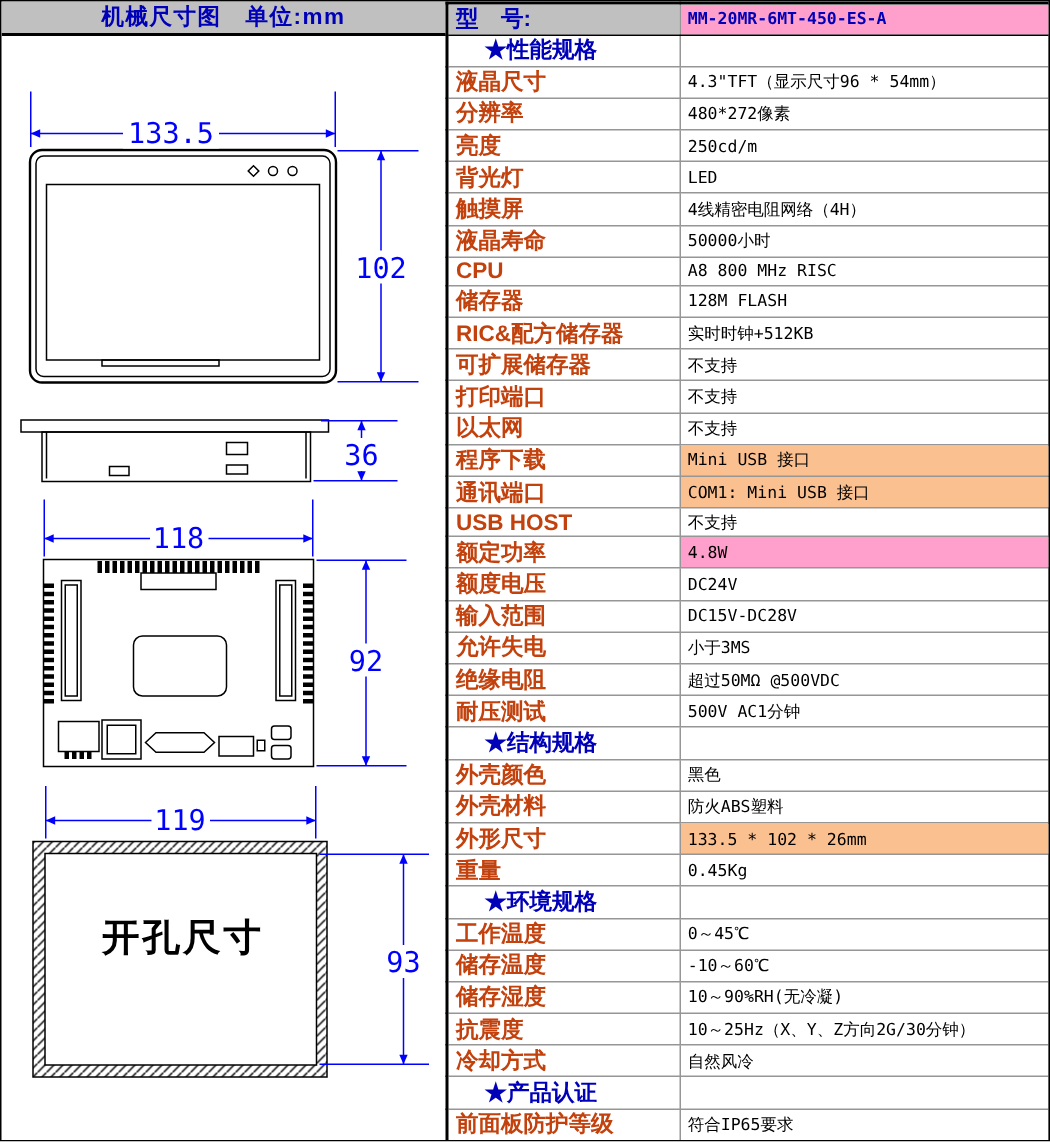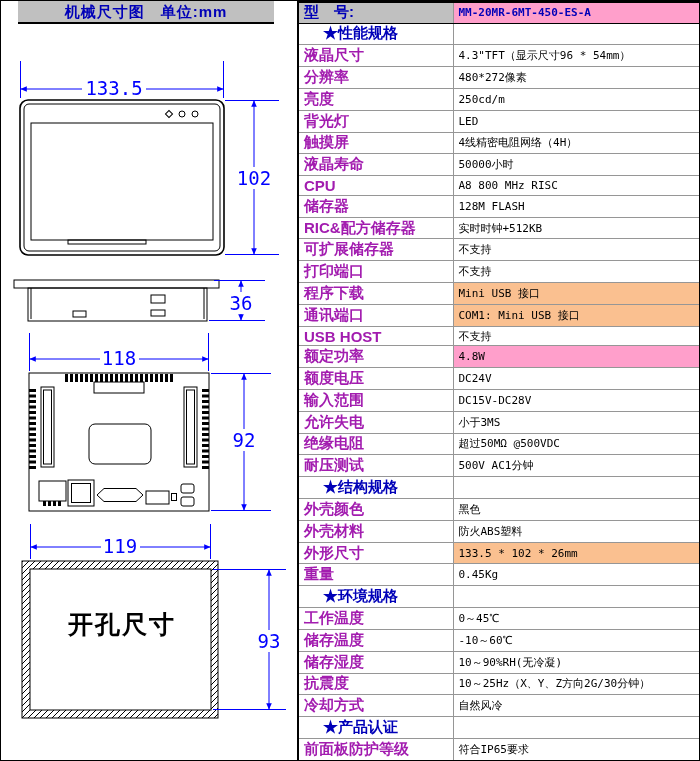--- a/index.html
+++ b/index.html
@@ -1,40 +1,40 @@
 <!DOCTYPE html>
 <html style="--header_gray: #C0C0C0; --pink: #FF9FCB; --orange: #FAC090; --blue_text: #0000B8; --dim_blue: #0000FF;"><head>
 <meta charset="utf-8">
 <style>
   html,body{margin:0;padding:0;background:#fff;}
   #page{position:relative;width:700px;height:761px;box-sizing:border-box;border:1px solid #000;
         background:#fff;font-family:"Liberation Sans",sans-serif;overflow:hidden;}
   
-  #left-header{position:absolute;left:0;top:0;width:256px;height:21px;
+  #left-header{position:absolute;left:0;top:0;width:296px;height:21px;
         background:var(--header_gray,#C0C0C0);border-bottom:2px solid #000;
         color:var(--blue_text,#0000B8);font-weight:bold;font-size:15px;line-height:21px;
-        text-align:center;letter-spacing:1px;white-space:nowrap;margin-left:17px;}
+        text-align:center;letter-spacing:1px;white-space:nowrap;}
   
   #drawing{position:absolute;left:0;top:0;width:297px;height:759px;}
   .bk{stroke:#000;fill:none;stroke-width:1;}
   .bk2{stroke:#000;fill:none;stroke-width:1.6;}
   .teeth{stroke:#000;fill:none;}
   .dim{stroke:var(--dim_blue,#0000FF);fill:none;stroke-width:1;}
   .whiteout{fill:#fff;stroke:none;}
   .dimtxt{fill:var(--dim_blue,#0000FF);font-family:"DejaVu Sans Mono",monospace;
           font-size:19px;text-anchor:middle;}
   .cutout-label{fill:#000;font-size:25px;font-weight:600;letter-spacing:2px;text-anchor:middle;
           font-family:"Liberation Sans",sans-serif;}
   #arrowhead path{fill:var(--dim_blue,#0000FF);}
   
   #spec-table{position:absolute;left:296px;top:0;width:404px;height:761px;
         border-collapse:collapse;table-layout:fixed;border:2px solid #000;}
   #spec-table td{border:1px solid #969696;padding:0 0 0 5px;overflow:hidden;
         white-space:nowrap;vertical-align:middle;}
-  #spec-table td.lbl{font-size:15px;font-weight:bold;color:#a21caf;}
+  #spec-table td.lbl{font-size:15px;font-weight:bold;color:#c2410c;}
   #spec-table td.val{font-size:11px;color:#000;font-family:"DejaVu Sans Mono",monospace;}
   #spec-table td.section{color:var(--blue_text,#0000B8);padding-left:24px;}
   #spec-table tr.model-row{height:21px;margin-left:28px;}
   #spec-table tr.model-row td{border-bottom:1px solid #000;}
   td.model-lbl{background:var(--header_gray,#C0C0C0);color:var(--blue_text,#0000B8)!important;
         font-weight:bold;font-size:15px;}
   td.model-val{background:var(--pink,#FF9FCB);color:var(--blue_text,#0000B8)!important;
         font-weight:bold;font-size:14px;font-family:"DejaVu Sans Mono",monospace;}
   td.bg-pink{background:var(--pink,#FF9FCB);}
   td.bg-orange{background:var(--orange,#FAC090);}
@@ -204,20 +204,24 @@
         </tr>
         <tr>
           <td class="lbl">可扩展储存器</td>
           <td class="val">不支持</td>
         </tr>
         <tr>
           <td class="lbl">打印端口</td>
           <td class="val">不支持</td>
         </tr>
         <tr>
+          <td class="lbl">以太网</td>
+          <td class="val">不支持</td>
+        </tr>
+        <tr>
           <td class="lbl">程序下载</td>
           <td class="val bg-orange">Mini USB 接口</td>
         </tr>
         <tr>
           <td class="lbl">通讯端口</td>
           <td class="val bg-orange">COM1: Mini USB 接口</td>
         </tr>
         <tr>
           <td class="lbl">USB HOST</td>
           <td class="val">不支持</td>

